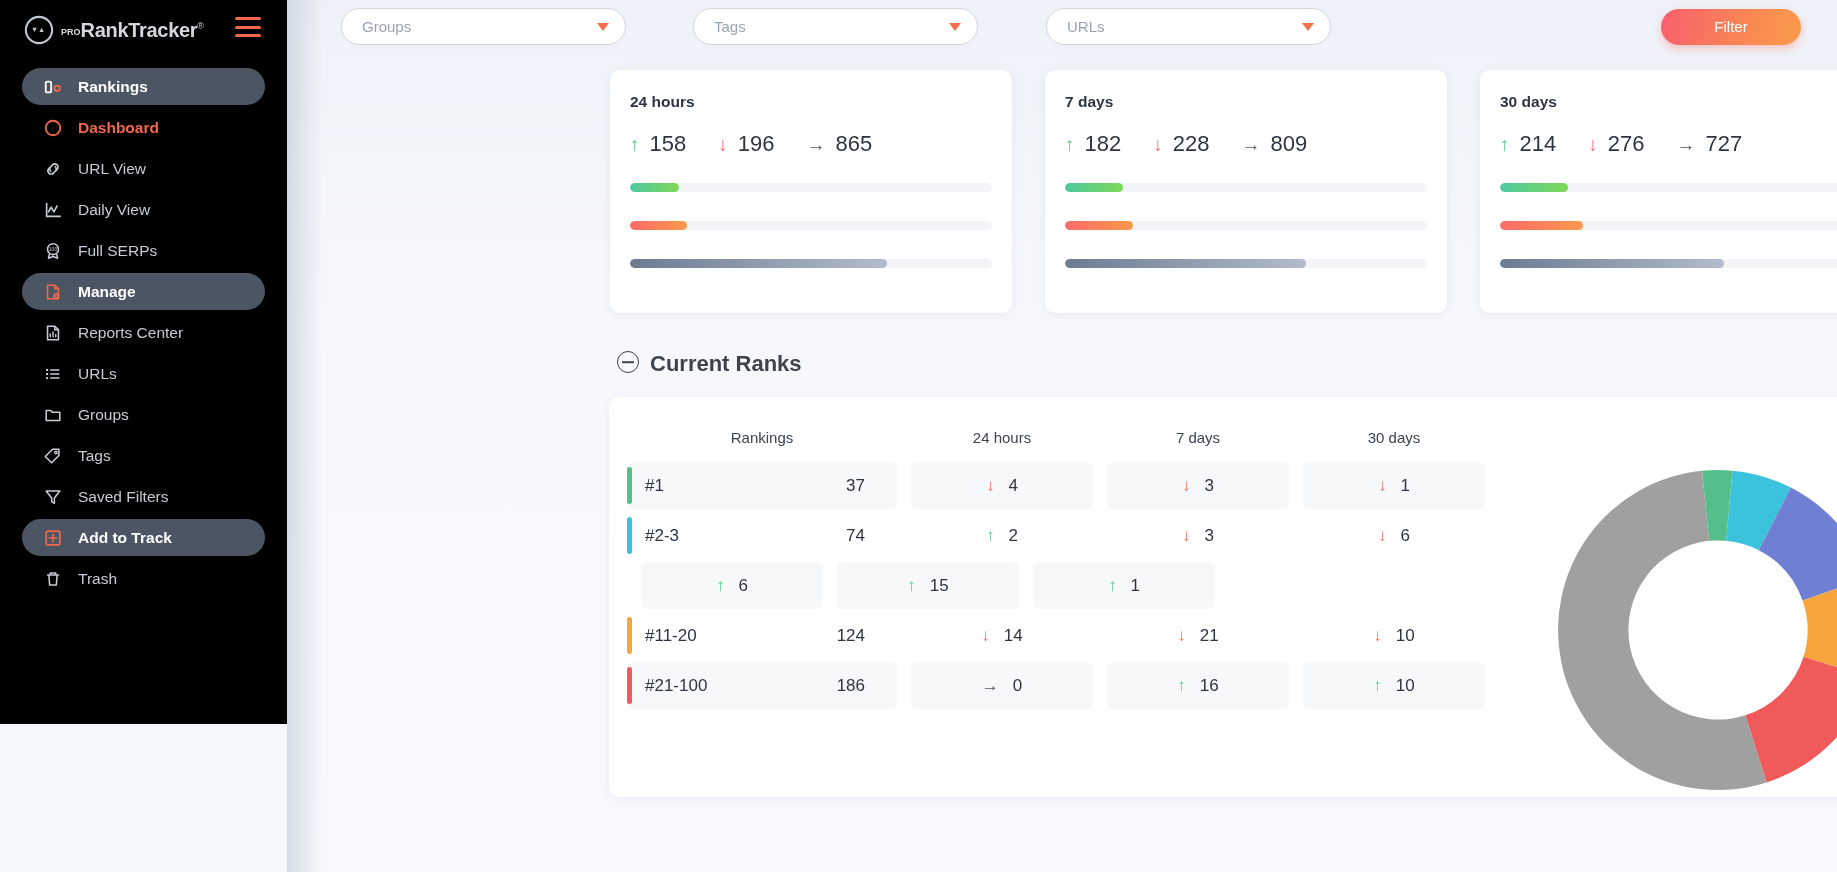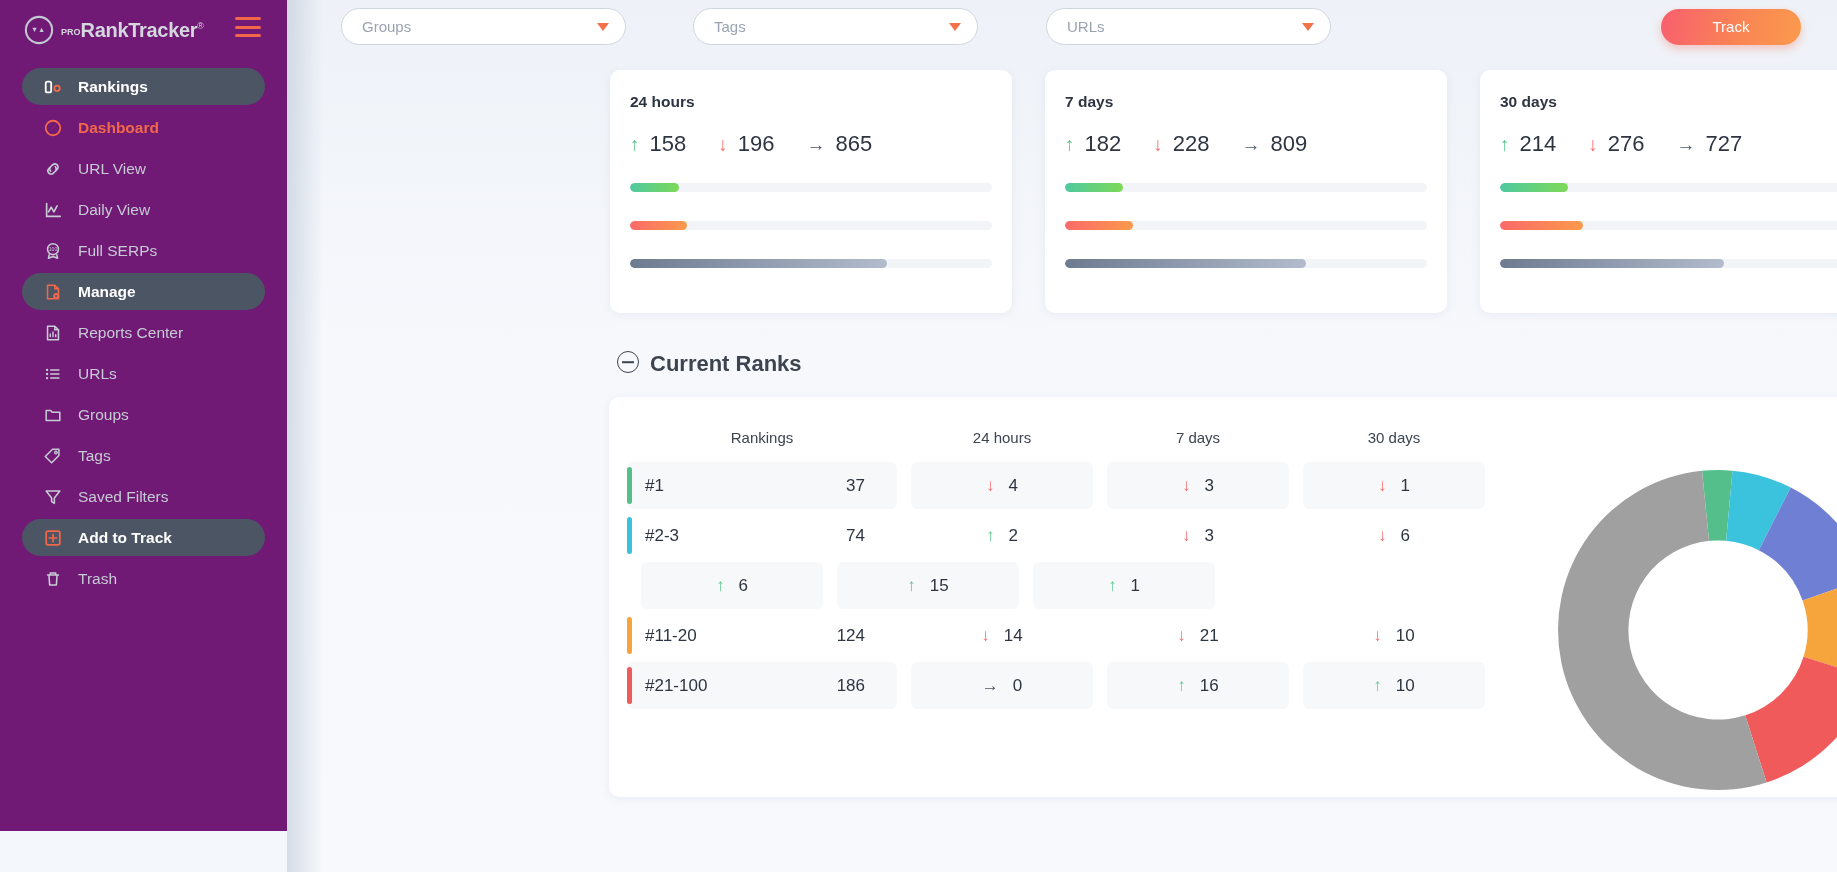--- a/index.html
+++ b/index.html
@@ -6,22 +6,22 @@
   html, body {
     width: 1837px; height: 872px;
     overflow: hidden;
     font-family: "Liberation Sans", sans-serif;
     background: #f4f7fb;
   }
   #app { position: relative; width: 1837px; height: 872px; display: flex; }
 
   
   .sidebar {
-    width: 287px; height: 831px;
-    background: #701a75;
+    width: 287px; height: 724px;
+    background: #000000;
     flex: 0 0 287px;
     position: relative;
     overflow: hidden;
   }
   .brand {
     height: 60px;
     display: flex; align-items: center;
     padding: 0 18px 0 24px;
     position: relative;
   }
@@ -384,21 +384,21 @@
         <span class="caret"></span>
       </div>
       <div class="select sel-tags">
         <span class="lbl">Tags</span>
         <span class="caret"></span>
       </div>
       <div class="select sel-urls">
         <span class="lbl">URLs</span>
         <span class="caret"></span>
       </div>
-      <button class="filter-btn">Track</button>
+      <button class="filter-btn">Filter</button>
     </div>
 
     <div class="cards">
 
       <div class="card">
         <div class="card-title">24 hours</div>
         <div class="card-stats">
           <div class="stat">
             <span class="arrow up">↑</span>
             <span class="num">158</span>

